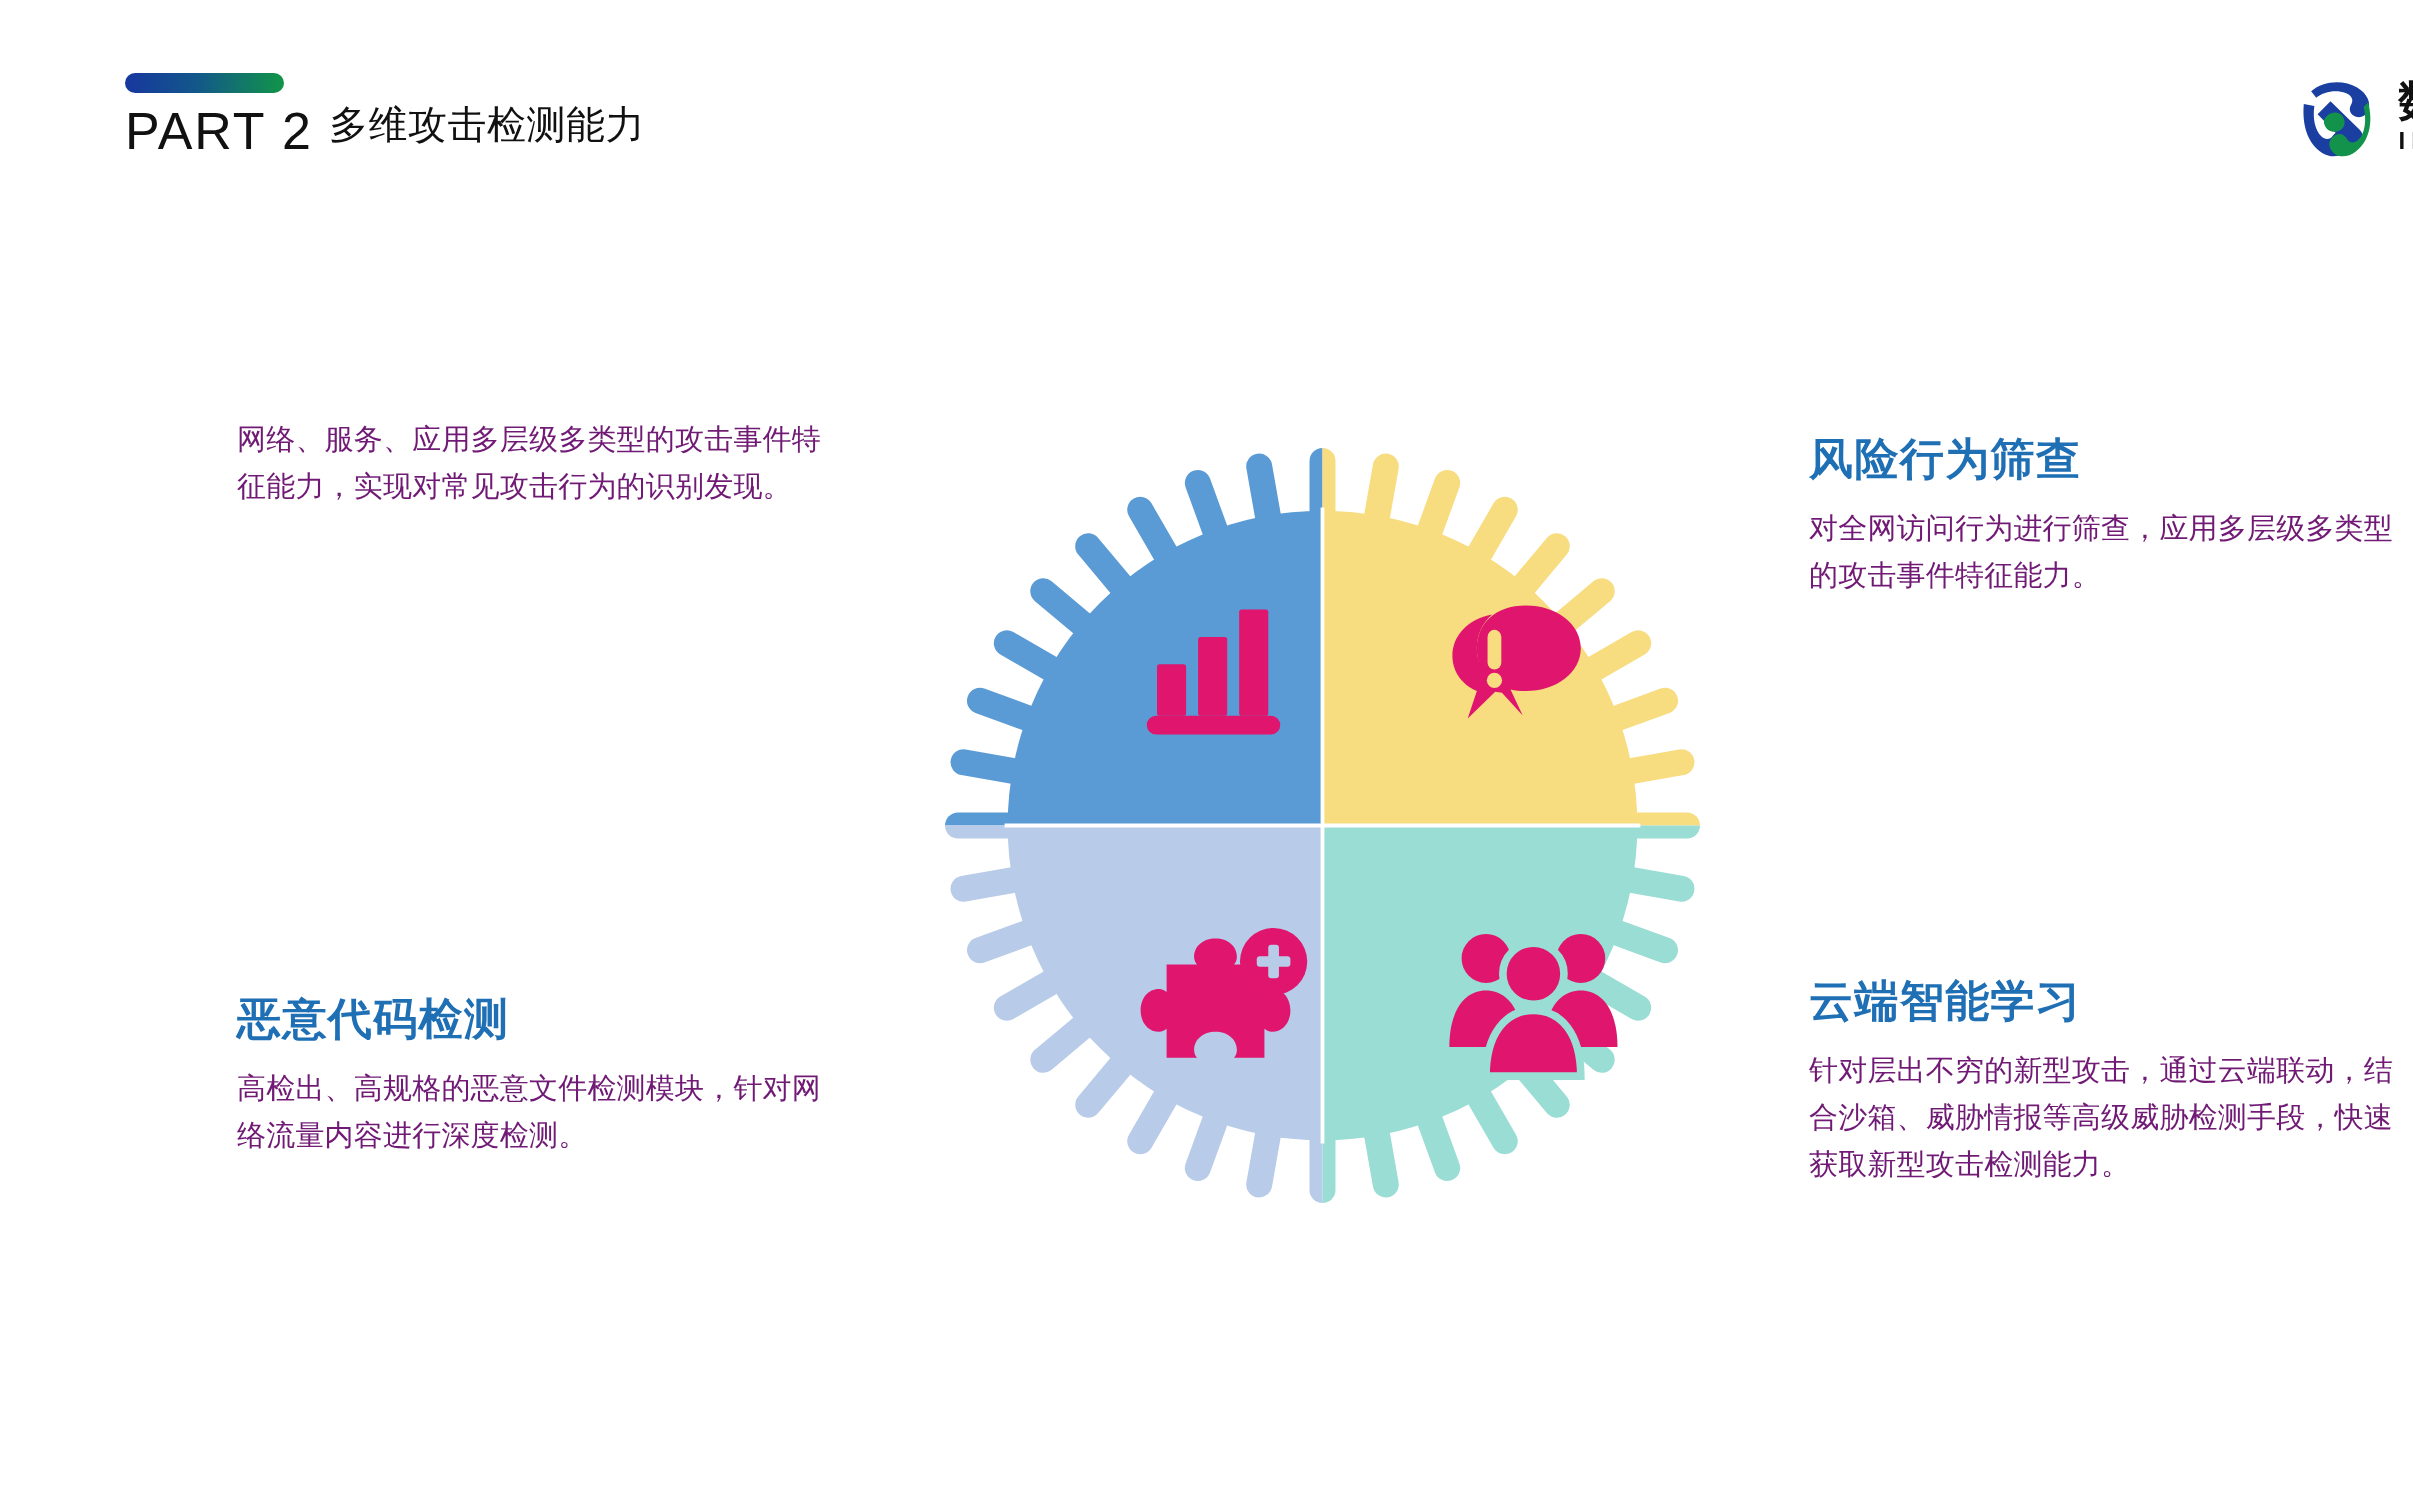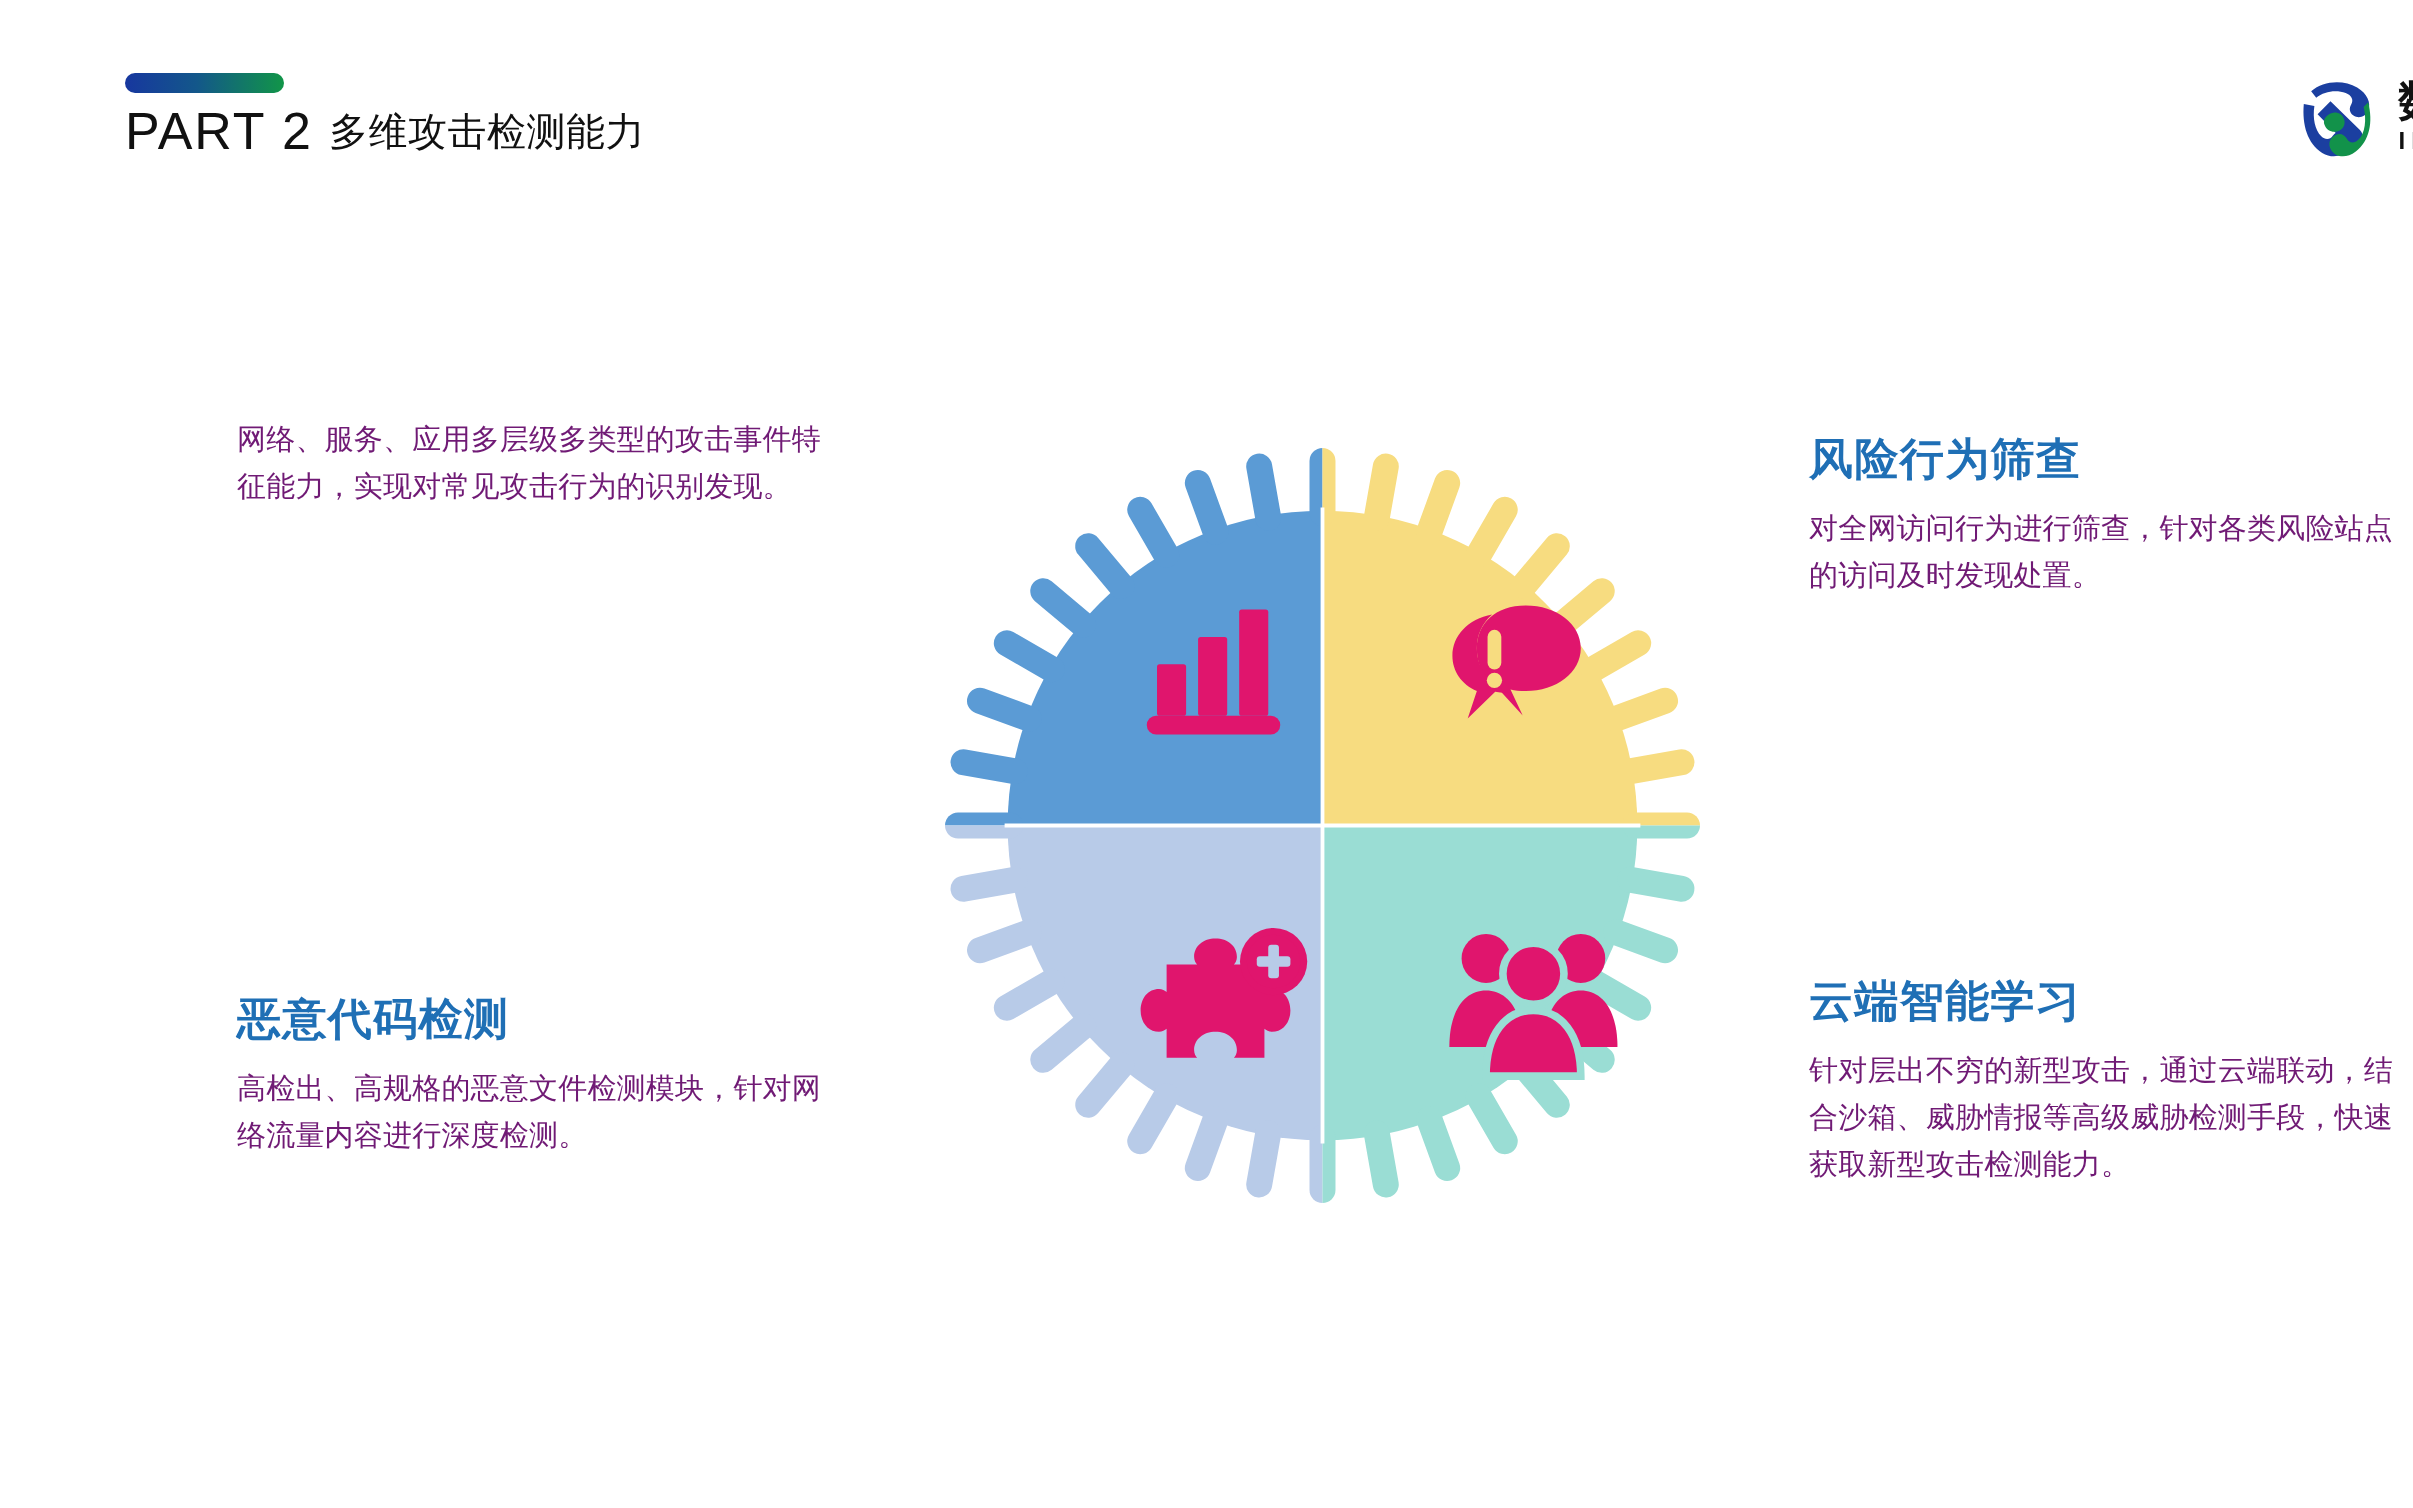--- a/index.html
+++ b/index.html
@@ -20,21 +20,21 @@
   .header-bar {
     position:absolute;
     left:125px; top:73px;
     width:159px; height:20px;
     border-radius:10px;
     background:linear-gradient(90deg,#17379F 0%,#13578A 45%,#119548 100%);
   }
   .header-title {
     position:absolute;
     left:125px; top:105px;
-    display:flex; align-items:center;
+    display:flex; align-items:flex-start;
     white-space:nowrap;
   }
   .header-title .part {
     font-size:52px;
     font-weight:400;
     letter-spacing:1.9px;
     color:#111111;
     line-height:1;
     font-family:"Liberation Sans","DejaVu Sans",sans-serif;
   }
@@ -126,21 +126,21 @@
       <span class="logo-en">ID SEC</span>
     </div>
   </div>
 
   <div class="block block-tl">
     <p>网络、服务、应用多层级多类型的攻击事件特征能力，实现对常见攻击行为的识别发现。</p>
   </div>
 
   <div class="block block-tr">
     <h3>风险行为筛查</h3>
-    <p>对全网访问行为进行筛查，针对各类风险站点的访问及时发现处置。</p>
+    <p>对全网访问行为进行筛查，应用多层级多类型的攻击事件特征能力。</p>
   </div>
 
   <div class="block block-bl">
     <h3>恶意代码检测</h3>
     <p>高检出、高规格的恶意文件检测模块，针对网络流量内容进行深度检测。</p>
   </div>
 
   <div class="block block-br">
     <h3>云端智能学习</h3>
     <p>针对层出不穷的新型攻击，通过云端联动，结合沙箱、威胁情报等高级威胁检测手段，快速获取新型攻击检测能力。</p>

